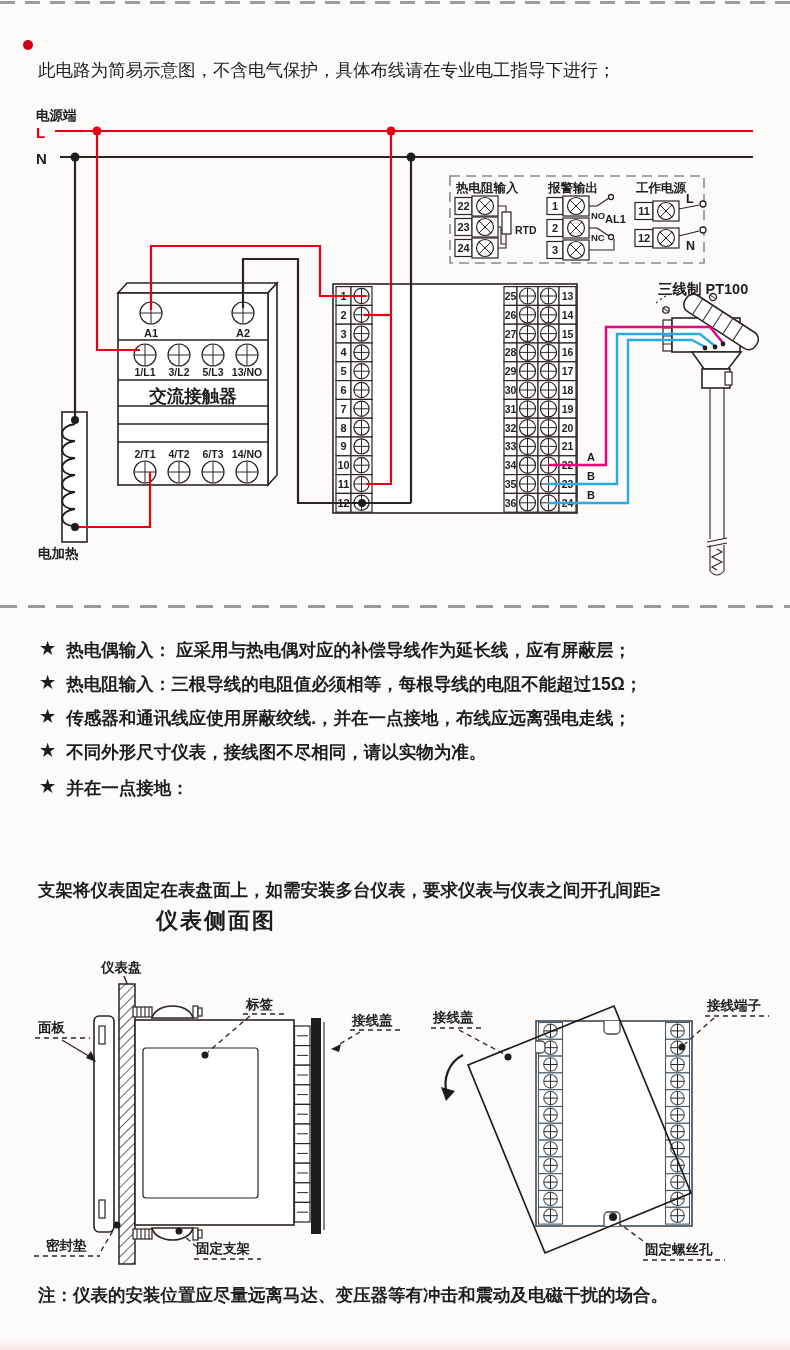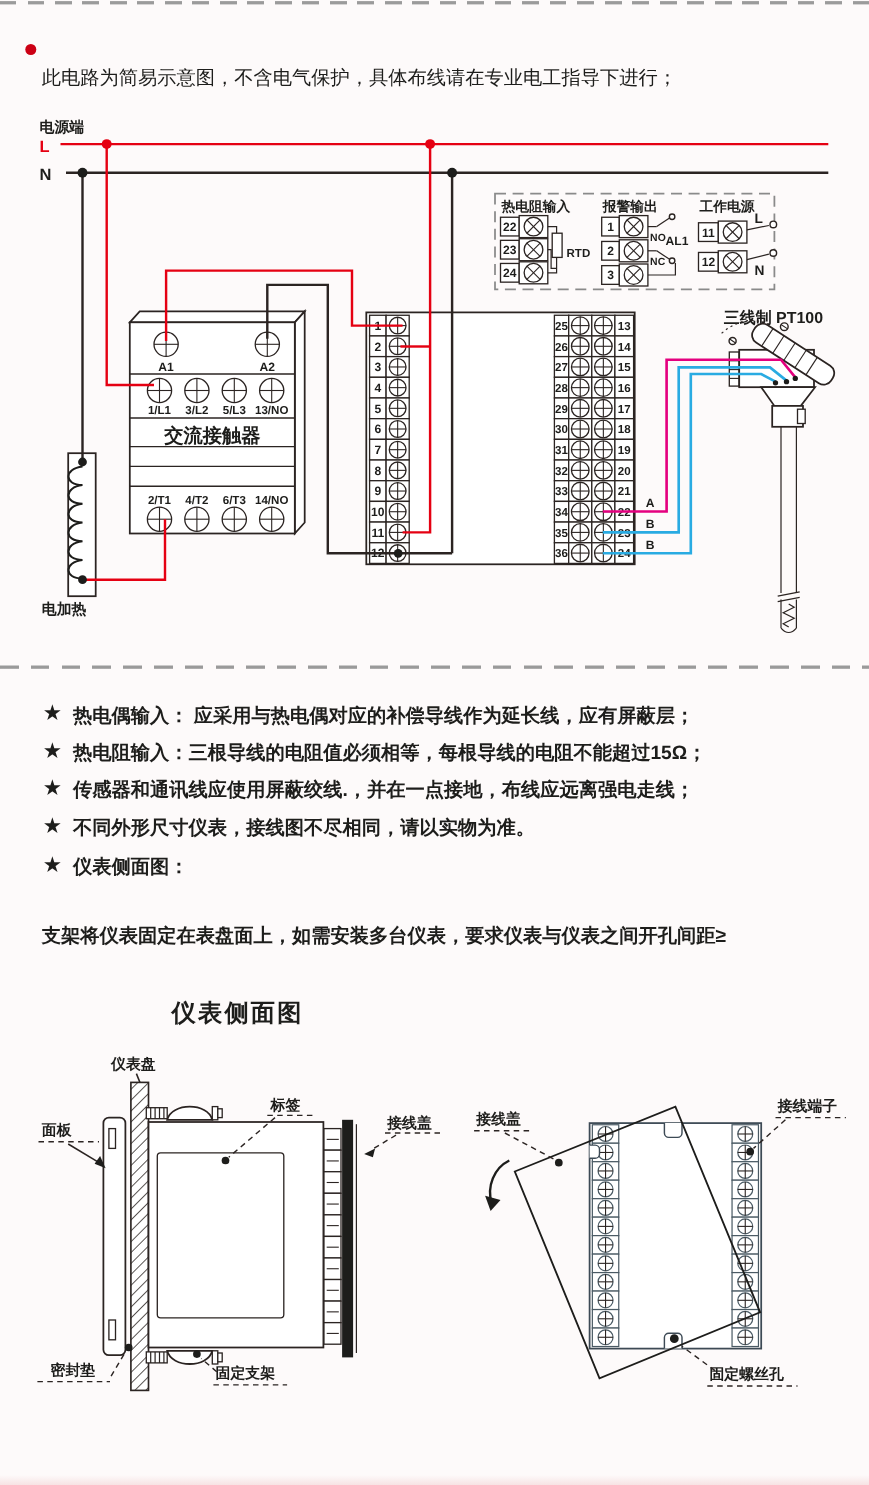--- a/index.html
+++ b/index.html
@@ -863,21 +863,22 @@
   <div class="brow" style="top:706px">
     <span class="star">★</span>
     <span>传感器和通讯线应使用屏蔽绞线.，并在一点接地，布线应远离强电走线；</span>
   </div>
   <div class="brow" style="top:740px">
     <span class="star">★</span>
     <span>不同外形尺寸仪表，接线图不尽相同，请以实物为准。</span>
   </div>
   <div class="brow" style="top:776px">
     <span class="star">★</span>
-    <span>仪表侧面图：</span>
+    <span>并在一点接地：</span>
   </div>
 
-  <div class="pline" style="top:838px">支架将仪表固定在表盘面上，如需安装多台仪表，要求仪表与仪表之间开孔间距≥</div>
+  <div class="pline" style="top:878px">支架将仪表固定在表盘面上，如需安装多台仪表，要求仪表与仪表之间开孔间距≥</div>
 
   <div class="sideview-title">仪表侧面图</div>
 
+  <div class="footnote">注：仪表的安装位置应尽量远离马达、变压器等有冲击和震动及电磁干扰的场合。</div>
   <div class="pink-strip"></div>
 </div>
 
 </body></html>

